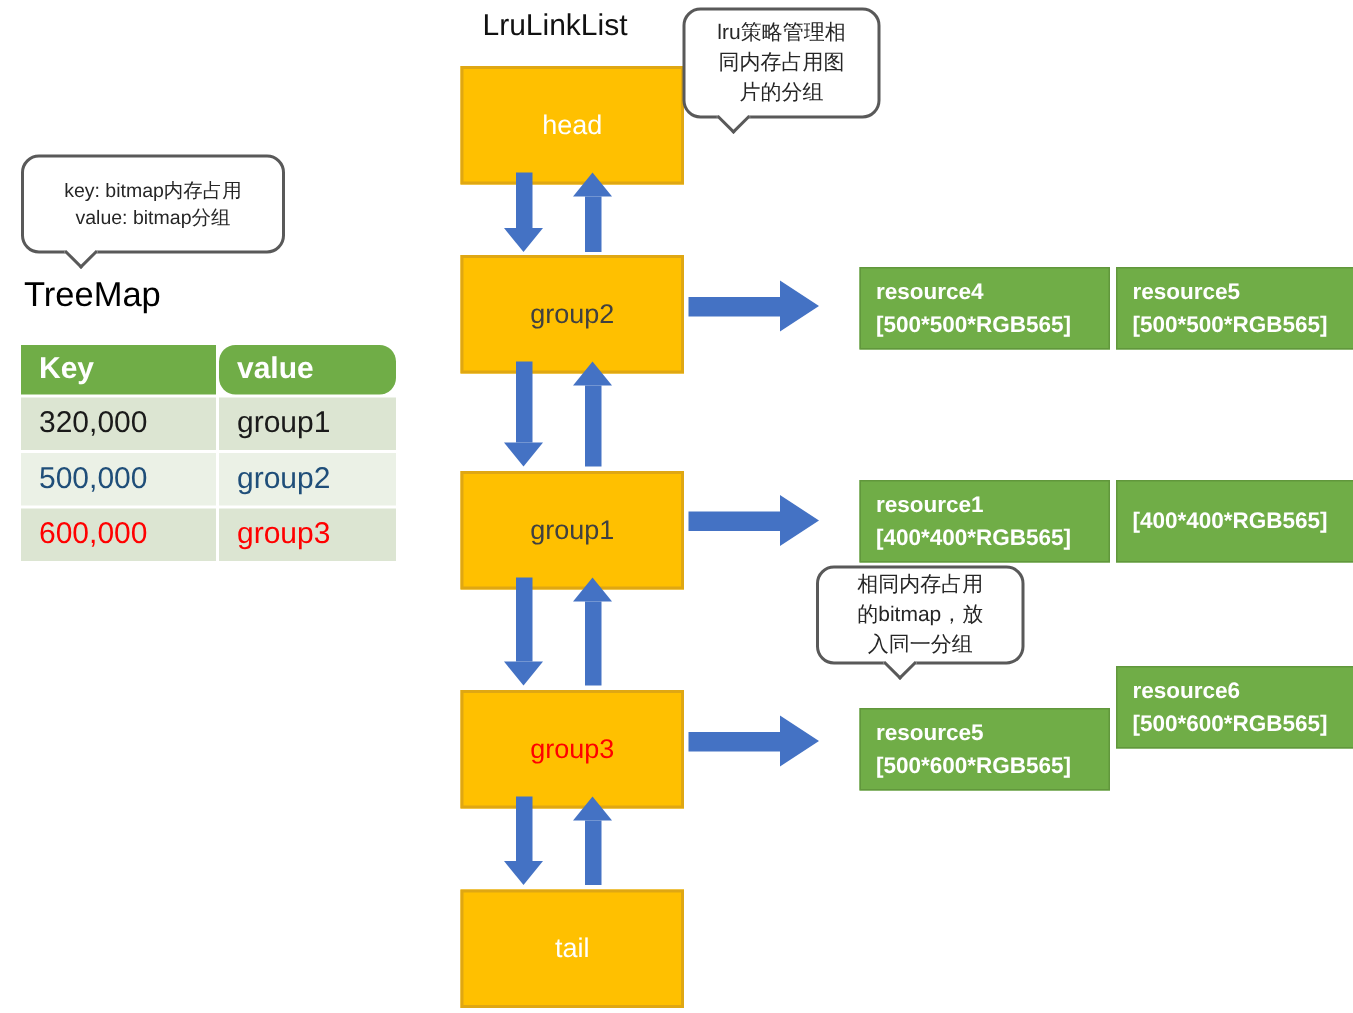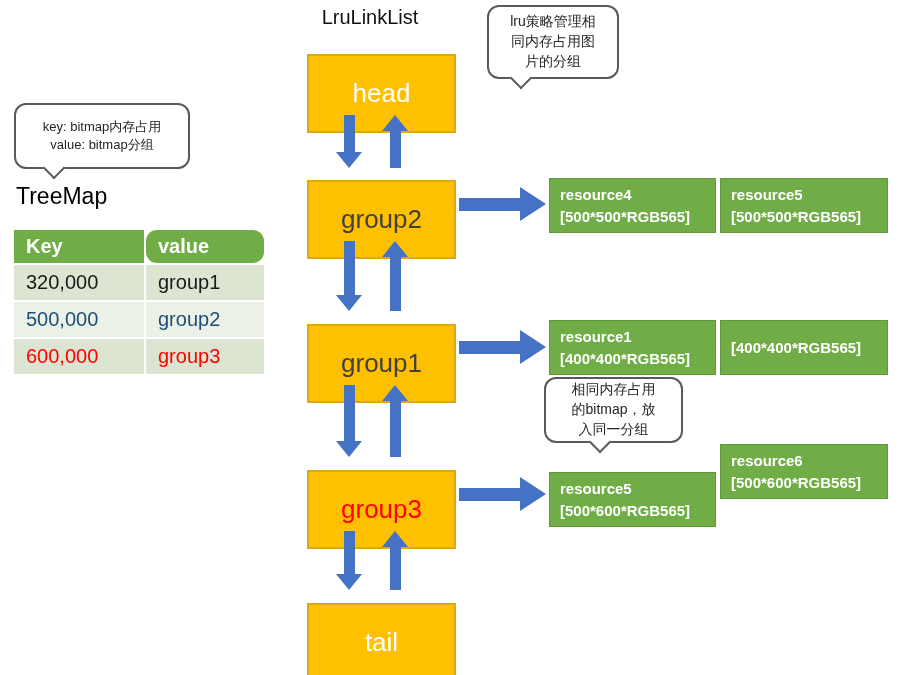--- a/index.html
+++ b/index.html
@@ -27,21 +27,21 @@
   .tm-table .col-val{width:98px;border-radius:11px;}
   .row-a td{background:#DCE5D2;}
   .row-b td{background:#EBF1E6;}
   .t-black{color:#1a1a1a;}
   .t-navy{color:#1F4E79;}
   .t-red{color:#FF0000;margin-top:44px;}
 
   
   .node{position:absolute;left:307px;width:149px;height:79px;background:#FFC000;
         border:2px solid #DFA713;box-sizing:border-box;display:flex;align-items:center;
-        justify-content:center;font-size:26px;margin-top:10px;}
+        justify-content:center;font-size:18px;}
   .node.white-text{color:#fff;}
   .node.gray-text{color:#404040;}
   .node.red-text{color:#FF0000;}
 
   
   .varrow{position:absolute;width:26px;display:flex;flex-direction:column;align-items:center;}
   .varrow .stem{flex:1;width:11px;background:#4472C4;}
   .varrow.down .head{width:0;height:0;border-left:13px solid transparent;
         border-right:13px solid transparent;border-top:16px solid #4472C4;}
   .varrow.up .head{width:0;height:0;border-left:13px solid transparent;
@@ -49,21 +49,21 @@
 
   
   .harrow{position:absolute;height:34px;display:flex;align-items:center;}
   .harrow .stem{height:13px;background:#4472C4;flex:1;}
   .harrow .head{width:0;height:0;border-top:17px solid transparent;
         border-bottom:17px solid transparent;border-left:26px solid #4472C4;}
 
   
   .resource{position:absolute;background:#70AD47;border:1px solid #61973C;box-sizing:border-box;
             color:#fff;font-weight:bold;font-size:15px;line-height:1.45;
-            display:flex;flex-direction:column;justify-content:center;padding-left:10px;}
+            display:flex;flex-direction:column;justify-content:center;padding-left:10px;margin-left:24px;}
 </style>
 </head>
 <body>
 
 <div id="canvas">
 
   <div class="diagram-title" style="left:290px;top:6px;width:160px;">LruLinkList</div>
 
   <div class="callout" style="left:14px;top:103px;width:172px;height:62px;font-size:13px;">
     <div>key:  bitmap内存占用</div>
@@ -87,21 +87,21 @@
       <td class="t-navy">500,000</td>
       <td class="t-navy">group2</td>
     </tr>
     <tr class="row-a">
       <td class="t-red">600,000</td>
       <td class="t-red">group3</td>
     </tr>
   </tbody>
     </table>
 
-  <div class="callout" style="left:487px;top:5px;width:128px;height:70px;font-size:14px;">
+  <div class="callout" style="left:455px;top:5px;width:128px;height:70px;font-size:14px;">
     <div>lru策略管理相</div>
     <div>同内存占用图</div>
     <div>片的分组</div>
     <div class="tail" style="left:24px;"></div>
   </div>
 
   <div class="callout" style="left:544px;top:377px;width:135px;height:62px;font-size:14px;">
     <div>相同内存占用</div>
     <div>的bitmap，放</div>
     <div>入同一分组</div>

